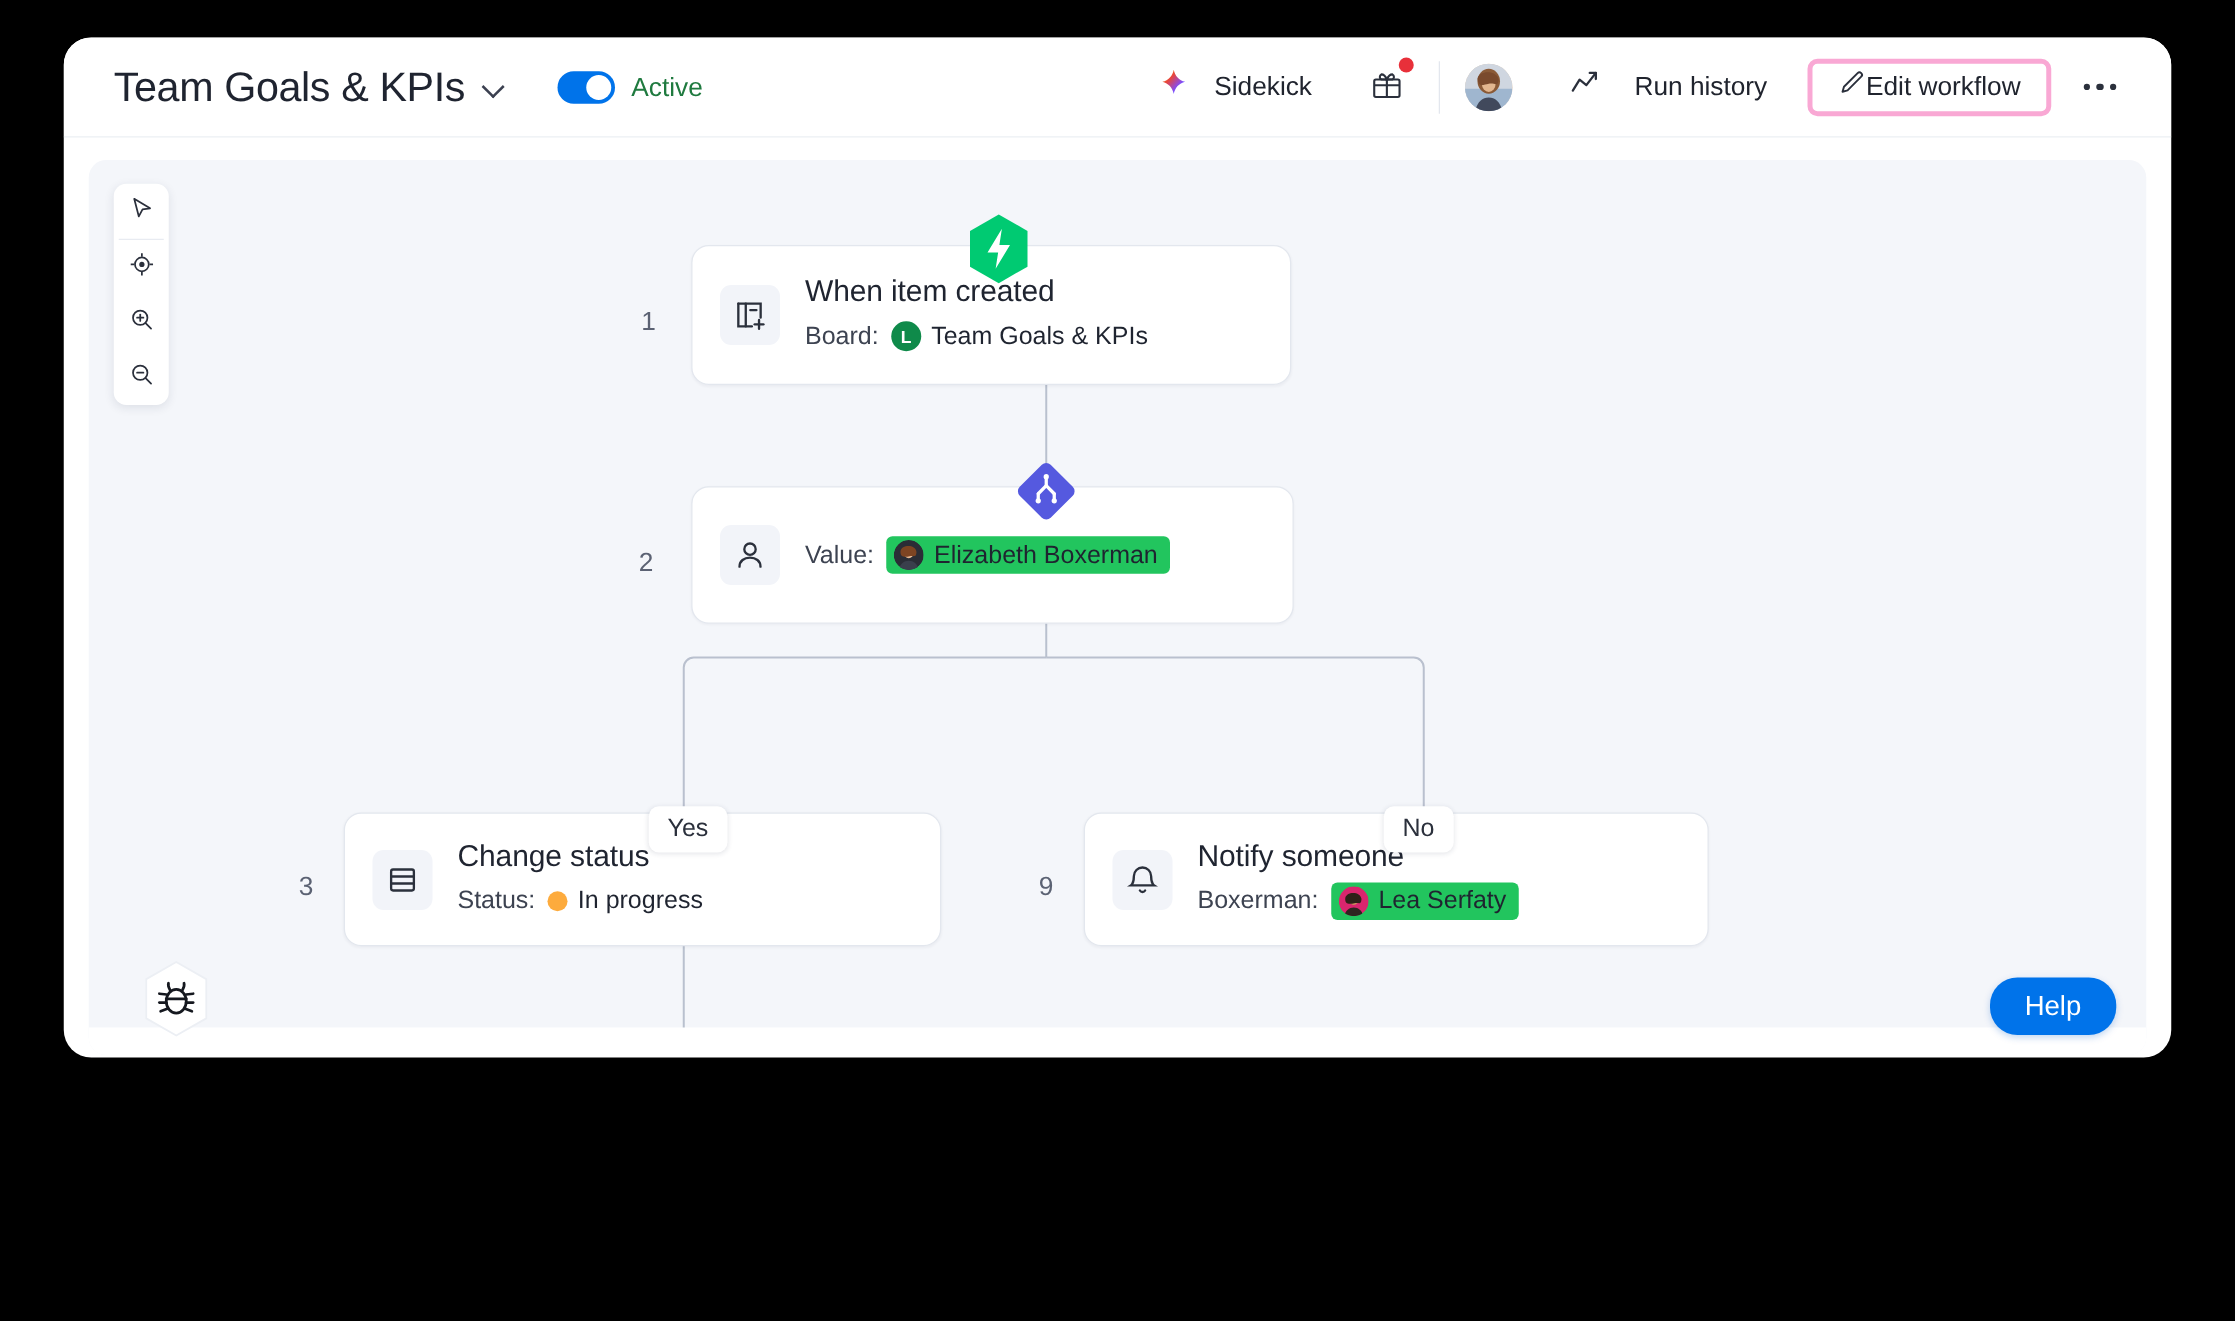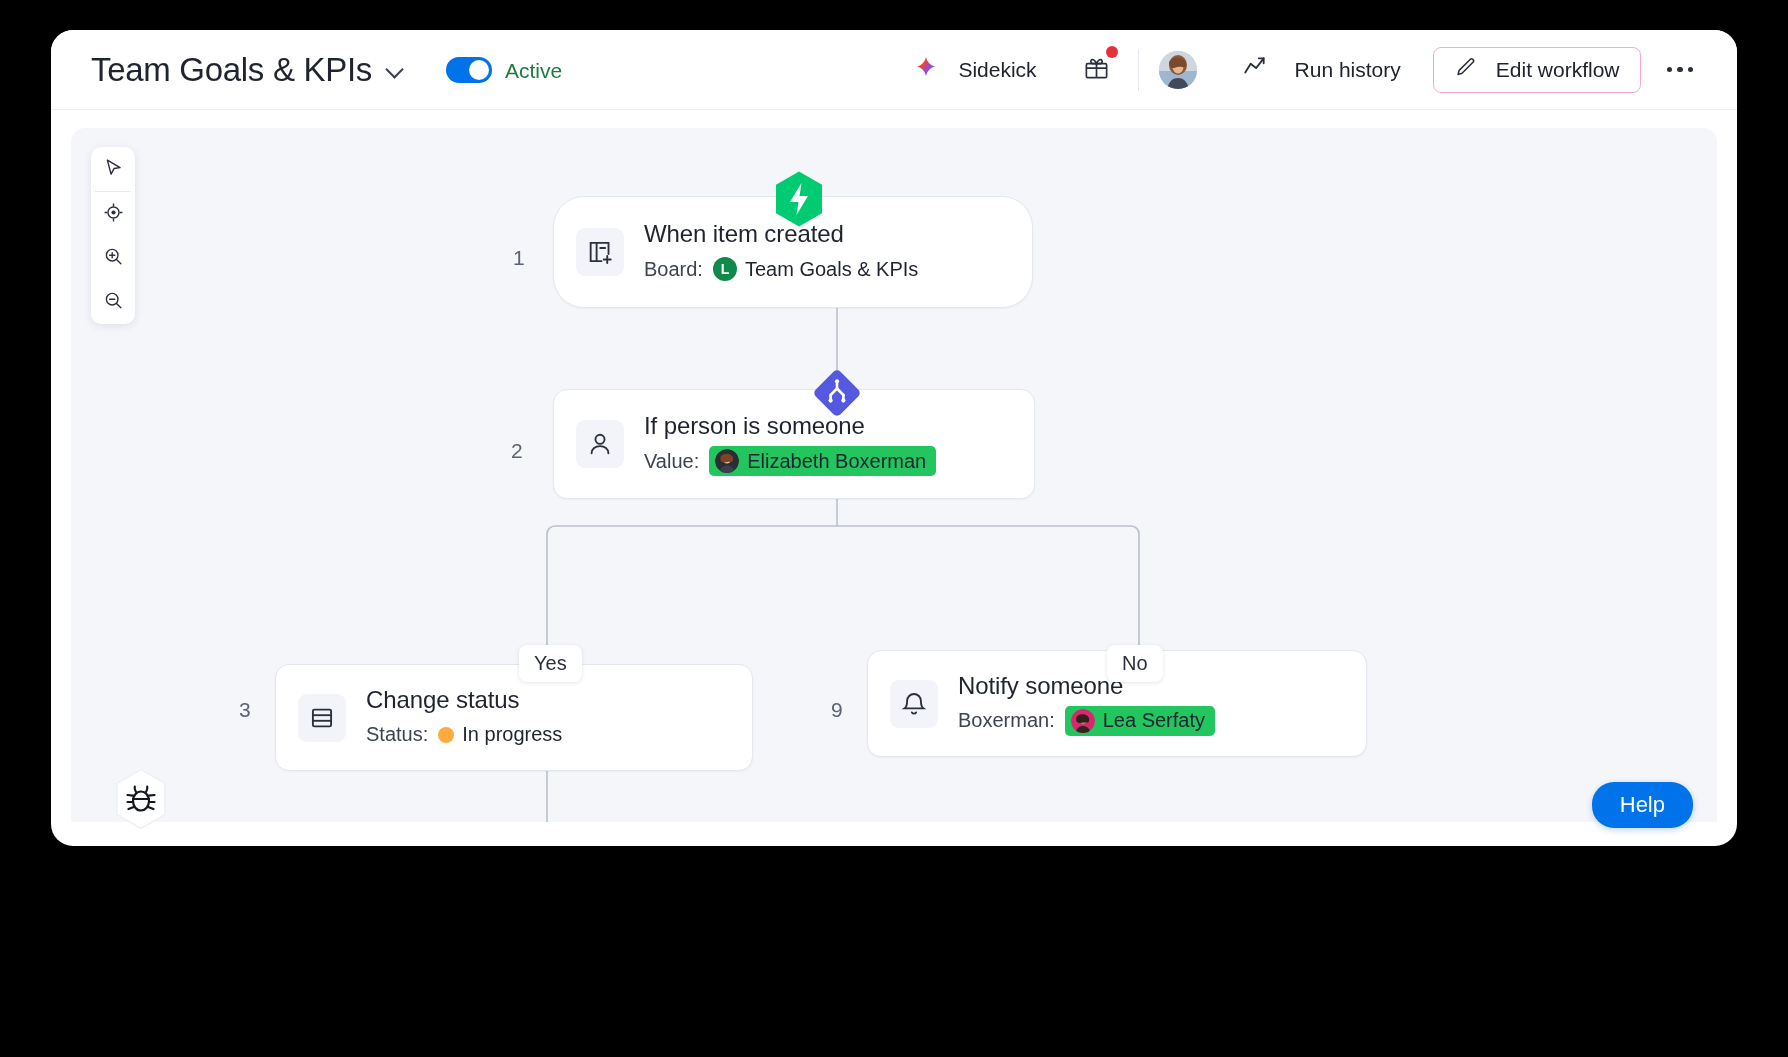--- a/index.html
+++ b/index.html
@@ -131,25 +131,25 @@
 
   .run-history {
     display: flex; align-items: center; gap: 12px;
     margin-left: 22px;
     padding: 6px 8px;
     cursor: pointer;
   }
   .run-history span { font-size: 21px; color: #20242e; margin-left: 15px; }
 
   #edit-workflow-btn {
-    display: flex; align-items: center; gap: 19px;
+    display: flex; align-items: center; gap: 0;
     margin-left: 24px;
     height: 46px;
     padding: 0 20px;
-    border: 1px solid #f9a8d4;
+    border: 4px solid #f9a8d4;
     border-radius: 8px;
     background: #fff;
     cursor: pointer;
   }
   #edit-workflow-btn span { font-size: 21px; color: #20242e; }
 
   .kebab {
     margin-left: 20px;
     display: flex; gap: 5px;
     padding: 10px 6px;
@@ -476,21 +476,21 @@
       </g>
     </svg>
 
     <div class="node-num" style="left:442px; top:118px;">1</div>
     <div class="hex-badge" style="left:702px; top:42px;">
       <svg width="52" height="58" viewBox="0 0 52 58">
         <path d="M26 1.5 49 14.7v28.6L26 56.5 3 43.3V14.7z" fill="#00ca72"></path>
         <path d="M28.5 13 17 32h8.5l-2 13L35 26h-8.5z" fill="#ffffff"></path>
       </svg>
     </div>
-    <div class="node" style="left:482px; top:68px; width:480px; height:112px;border-radius:31px;">
+    <div class="node" style="left:482px; top:68px; width:480px; height:112px;">
       <div class="node-icon">
         <svg width="28" height="28" viewBox="0 0 24 24" fill="none" stroke="#2b303c" stroke-width="1.6" stroke-linecap="round">
           <path d="M4 4.2h15.3v9.5"></path>
           <path d="M4 4.2v15.6h9.3"></path>
           <line x1="9.1" y1="4.2" x2="9.1" y2="19.8"></line>
           <line x1="12.2" y1="8.6" x2="16.4" y2="8.6"></line>
           <line x1="18.2" y1="15.4" x2="18.2" y2="21.4"></line>
           <line x1="15.2" y1="18.4" x2="21.2" y2="18.4"></line>
         </svg>
       </div>
@@ -523,21 +523,20 @@
       </svg>
     </div>
     <div class="node" style="left:482px; top:261px; width:482px; height:110px;">
       <div class="node-icon">
         <svg width="28" height="28" viewBox="0 0 24 24" fill="none" stroke="#2b303c" stroke-width="1.6" stroke-linecap="round">
           <circle cx="12" cy="8" r="3.9"></circle>
           <path d="M4.8 20c0-3.9 3.2-6.2 7.2-6.2s7.2 2.3 7.2 6.2"></path>
         </svg>
       </div>
       <div class="node-body">
-        <div class="node-title">If person is someone</div>
         <div class="node-sub">
           <span class="sub-label">Value:</span>
           <span class="chip">
             <span class="mini-avatar">
               <svg width="24" height="24" viewBox="0 0 24 24">
                 <circle cx="12" cy="12" r="12" fill="#2a2d36"></circle>
                 <ellipse cx="12" cy="10" rx="4" ry="4.6" fill="#e8bb95"></ellipse>
                 <path d="M4 24c1.2-5.2 4-7.4 8-7.4s6.8 2.2 8 7.4z" fill="#3a3f4c"></path>
                 <path d="M5.4 9c.6-5.4 12-6 12.8.6 -.4 5-2 2.6-5.6 3.4S5 14 5.4 9z" fill="#7d4422"></path>
               </svg>
@@ -545,21 +544,21 @@
             <span>Elizabeth Boxerman</span>
           </span>
         </div>
       </div>
     </div>
 
     <div class="branch-label" style="left:448px; top:517px;">Yes</div>
     <div class="branch-label" style="left:1036px; top:517px;">No</div>
 
     <div class="node-num" style="left:168px; top:570px;">3</div>
-    <div class="node" style="left:204px; top:536px; width:478px; height:107px;">
+    <div class="node" style="left:204px; top:522px; width:478px; height:107px;">
       <div class="node-icon">
         <svg width="28" height="28" viewBox="0 0 24 24" fill="none" stroke="#2b303c" stroke-width="1.6">
           <rect x="4.2" y="4.8" width="15.6" height="14.4" rx="1.3"></rect>
           <line x1="4.2" y1="9.6" x2="19.8" y2="9.6"></line>
           <line x1="4.2" y1="14.4" x2="19.8" y2="14.4"></line>
         </svg>
       </div>
       <div class="node-body">
         <div class="node-title">Change status</div>
         <div class="node-sub">

